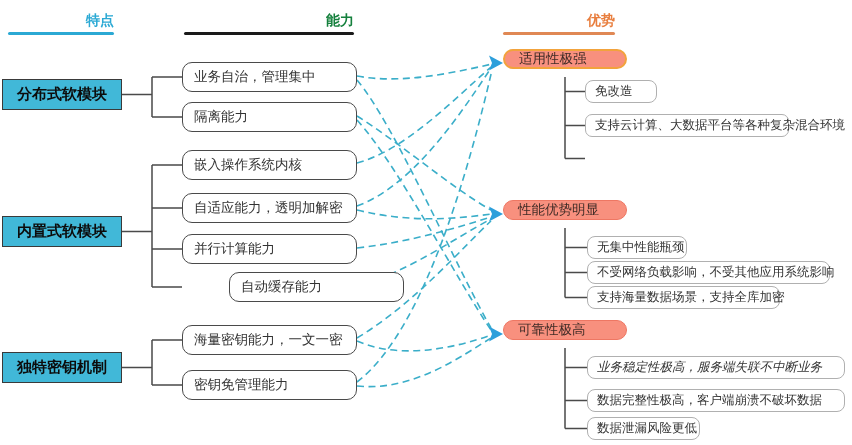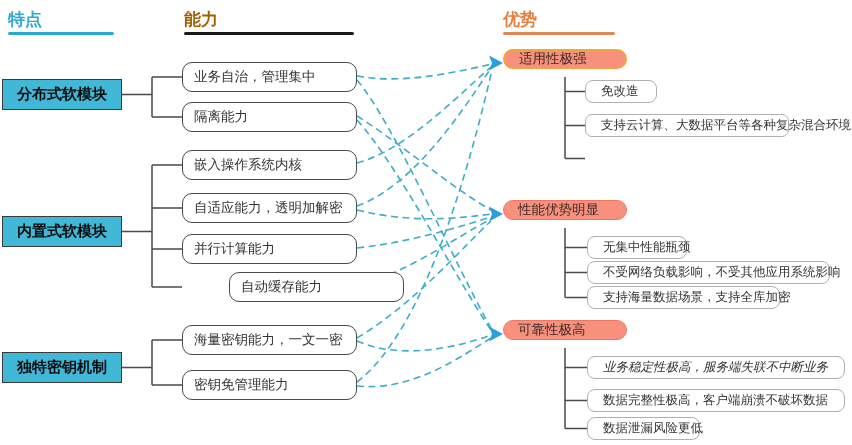--- a/index.html
+++ b/index.html
@@ -1,40 +1,40 @@
 <!DOCTYPE html>
 <html><head>
 <meta charset="utf-8">
 <style>
   html,body{margin:0;padding:0;background:#fff;}
   #canvas{position:relative;width:852px;height:445px;background:#fff;overflow:hidden;
           font-family:"Liberation Sans","DejaVu Sans",sans-serif;}
   svg.layer{position:absolute;left:0;top:0;width:852px;height:445px;pointer-events:none;}
 
-  .col-header{position:absolute;text-align:left;font-size:17px;font-weight:bold;line-height:24px;}
+  .col-header{position:absolute;text-align:right;font-size:14px;font-weight:bold;line-height:24px;}
   .col-underline{position:absolute;height:3px;border-radius:2px;}
 
   .feature-box{position:absolute;left:2px;width:120px;height:31px;background:#41b8d8;
                border:1.6px solid #3a3a3a;box-sizing:border-box;display:flex;align-items:center;
                justify-content:center;font-size:15px;font-weight:bold;color:#0c0c0c;}
 
   .cap-box{position:absolute;left:182px;width:175px;height:30px;background:#fff;
            border:1.5px solid #4a4a4a;border-radius:10px;box-sizing:border-box;
            display:flex;align-items:center;padding-left:11px;font-size:13.5px;color:#333;
            white-space:nowrap;}
 
   .adv-pill{position:absolute;left:503px;width:124px;height:20px;background:#f8907e;
             border:1.5px solid #ee7763;border-radius:15px;box-sizing:border-box;
             display:flex;align-items:center;padding-left:14px;font-size:13.5px;color:#3f2b26;
             white-space:nowrap;}
   .adv-pill.highlight{border:2px solid #f2a33c;}
 
   .detail-box{position:absolute;height:23px;background:#fff;border:1.2px solid #b0b0b0;
               border-radius:8px;box-sizing:border-box;display:flex;align-items:center;
-              padding-left:15px;font-size:12.5px;color:#333;white-space:nowrap;}
+              padding-left:9px;font-size:12.5px;color:#333;white-space:nowrap;}
 </style>
 </head>
 <body>
 
 <div id="canvas">
 
   <svg class="layer">
 
     <g stroke="#4a4a4a" stroke-width="1.5" fill="none">
       <path d="M122,94.5 H152 M152,77 V117 M152,77 H182 M152,117 H182"></path>
@@ -67,21 +67,21 @@
     <g fill="#2d9fdb">
       <polygon points="503,63 489,55.5 492,63 489,70.5"></polygon>
       <polygon points="503,214 489,206.5 492,214 489,221.5"></polygon>
       <polygon points="503,334 489,326.5 492,334 489,341.5"></polygon>
     </g>
   </svg>
 
   <div class="col-header" style="left:8px;top:8px;width:106px;color:#2ba9d4;">特点</div>
   <div class="col-underline" style="left:8px;top:32px;width:106px;background:#2ba9d4;"></div>
 
-  <div class="col-header" style="left:184px;top:8px;width:170px;color:#a16207;">能力</div>
+  <div class="col-header" style="left:184px;top:8px;width:170px;color:#15803d;">能力</div>
   <div class="col-underline" style="left:184px;top:32px;width:170px;background:#1a1a1a;"></div>
 
   <div class="col-header" style="left:503px;top:8px;width:112px;color:#e87e3e;">优势</div>
   <div class="col-underline" style="left:503px;top:32px;width:112px;background:#e08854;"></div>
 
   <div class="feature-box" style="top:79px;">分布式软模块</div>
   <div class="feature-box" style="top:216px;">内置式软模块</div>
   <div class="feature-box" style="top:352px;">独特密钥机制</div>
 
   <div class="cap-box" style="top:102px;">隔离能力</div>

